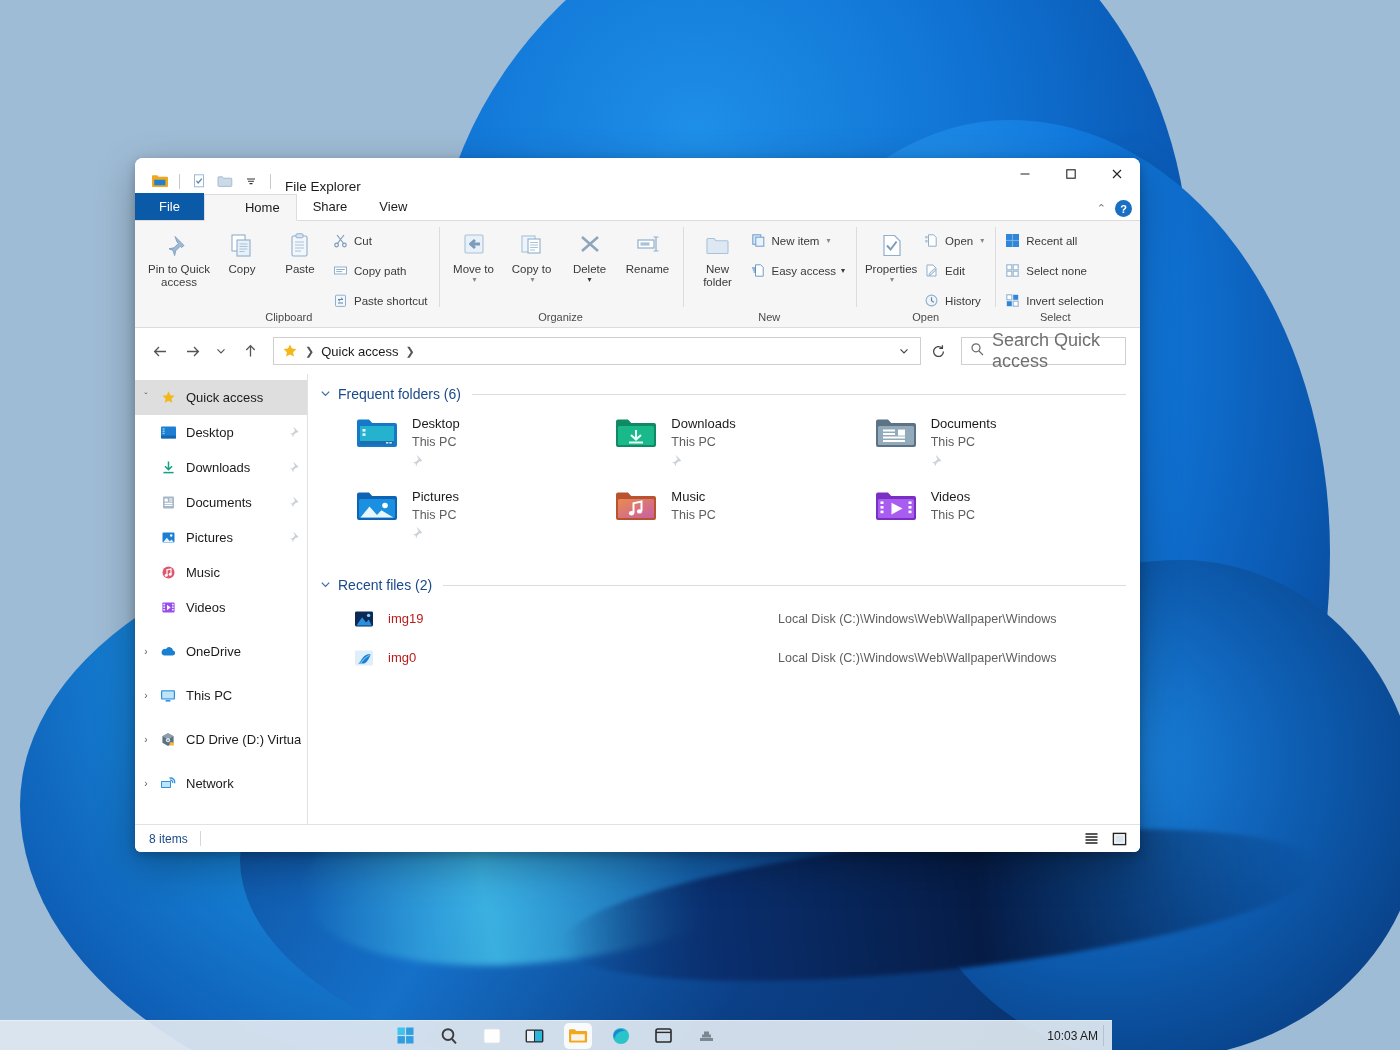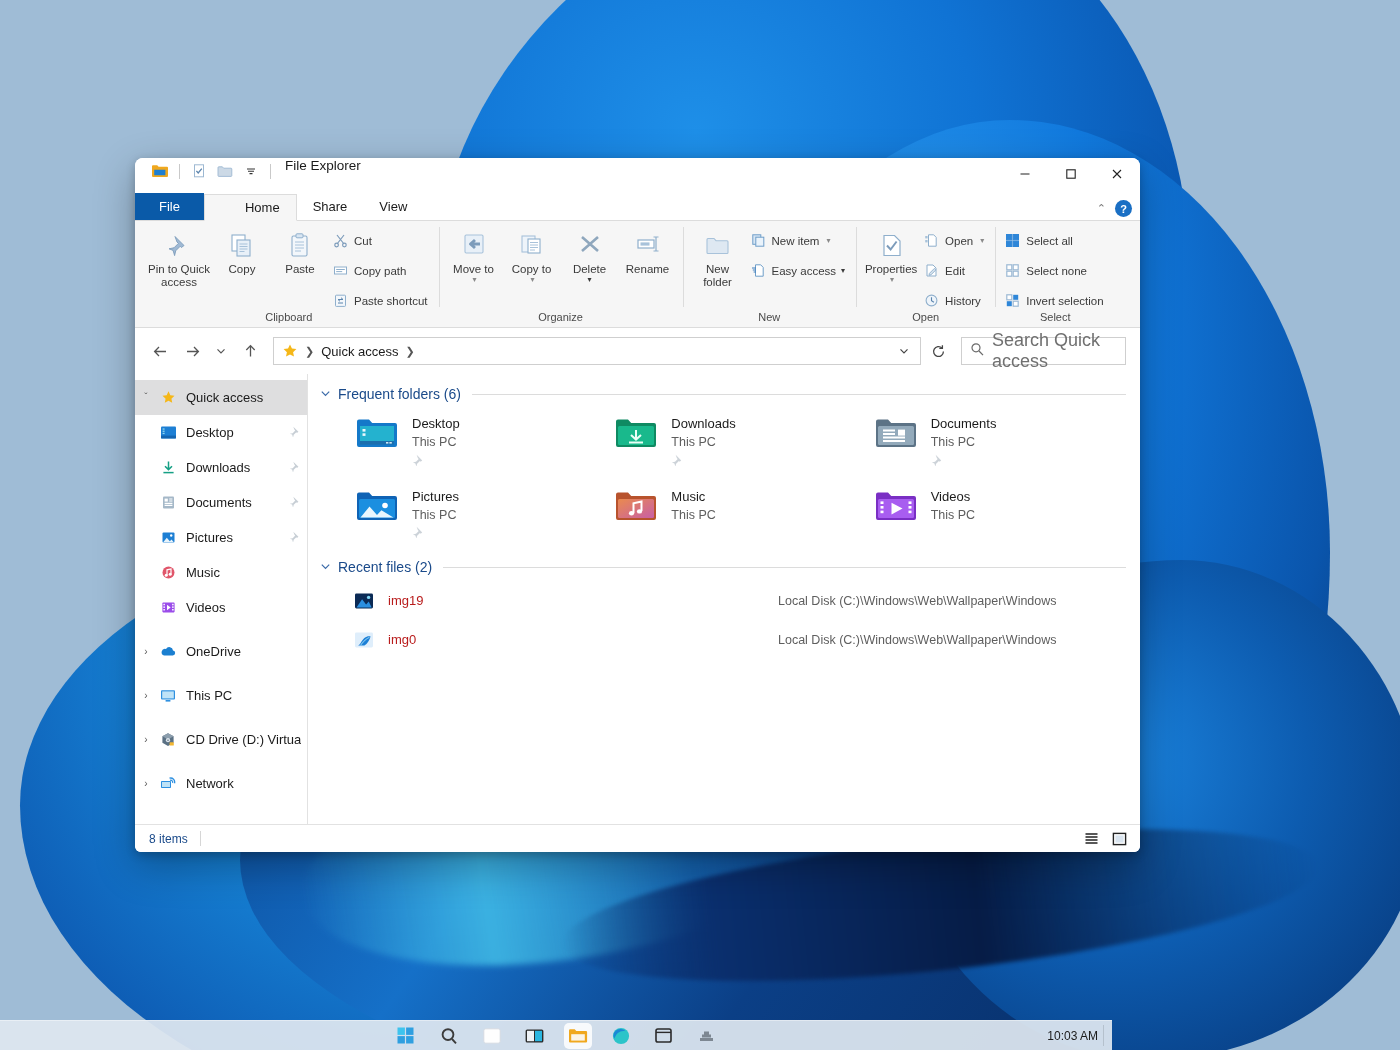--- a/index.html
+++ b/index.html
@@ -75,21 +75,21 @@
     background: #ffffff;
     border-radius: 8px 8px 6px 6px;
     box-shadow: 0 14px 40px rgba(0,0,0,.30), 0 3px 10px rgba(0,0,0,.22);
     overflow: hidden;
     display: flex; flex-direction: column;
   }
 
   
   .titlebar {
     height: 36px; background: #ffffff;
-    display: flex; align-items: flex-start;
+    display: flex; align-items: flex-end;
     padding-left: 12px;
     flex: 0 0 36px;
     position: relative;
   }
   .qat { display: flex; align-items: center; gap: 0; }
   .qat-ico { width: 26px; height: 26px; display: flex; align-items: center; justify-content: center; }
   .sep-v { width: 1px; height: 15px; background: #c9c9c9; margin: 0 6px; }
   .win-title {
     font-size: 13.5px; color: #1b1b1b; margin-left: 8px;
     font-family: "Liberation Sans", sans-serif;
@@ -531,21 +531,21 @@
           <div class="small-col">
             <div class="small-btn">
               <span class="small-ico">
                 <svg width="15" height="15" viewBox="0 0 15 15">
                   <rect x="1.5" y="1.5" width="5.4" height="5.4" fill="#2e86d8" stroke="#2e86d8"></rect>
                   <rect x="8.1" y="1.5" width="5.4" height="5.4" fill="#2e86d8" stroke="#2e86d8"></rect>
                   <rect x="1.5" y="8.1" width="5.4" height="5.4" fill="#2e86d8" stroke="#2e86d8"></rect>
                   <rect x="8.1" y="8.1" width="5.4" height="5.4" fill="#2e86d8" stroke="#2e86d8"></rect>
                 </svg>
               </span>
-              <span>Select all</span>
+              <span>Recent all</span>
             </div>
             <div class="small-btn">
               <span class="small-ico">
                 <svg width="15" height="15" viewBox="0 0 15 15">
                   <rect x="1.8" y="1.8" width="5" height="5" fill="#fff" stroke="#9bb8d4" stroke-width="1.2"></rect>
                   <rect x="8.2" y="1.8" width="5" height="5" fill="#fff" stroke="#9bb8d4" stroke-width="1.2"></rect>
                   <rect x="1.8" y="8.2" width="5" height="5" fill="#fff" stroke="#9bb8d4" stroke-width="1.2"></rect>
                   <rect x="8.2" y="8.2" width="5" height="5" fill="#fff" stroke="#9bb8d4" stroke-width="1.2"></rect>
                 </svg>
               </span>
@@ -925,21 +925,21 @@
               </svg>
             </span>
             <span class="tile-txt">
               <span class="tile-name">Videos</span><br>
               <span class="tile-sub">This PC</span>
             </span>
           </div>
 
         </div>
 
-        <div class="section-head" style="margin-top:12px">
+        <div class="section-head" style="margin-top:30px">
           <span class="sec-chev">
             <svg width="11" height="11" viewBox="0 0 11 11">
                 <path d="M1.8 3.6L5.5 7.4l3.7-3.8" stroke="#3a6aa8" stroke-width="1.2" fill="none"></path>
               </svg>
           </span>
           <span class="sec-title">Recent files (2)</span>
           <span class="sec-rule"></span>
         </div>
 
         <div style="margin-top:6px">

